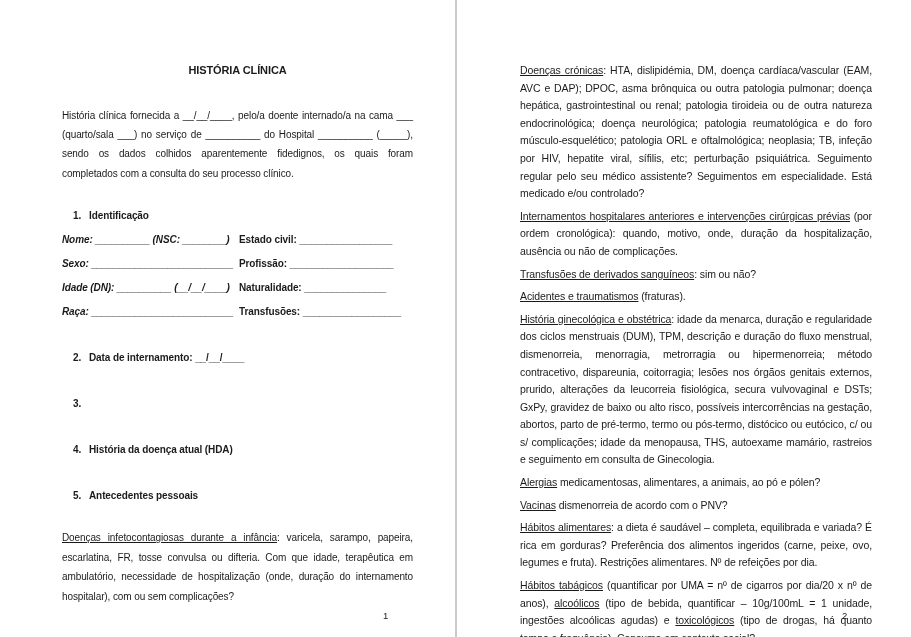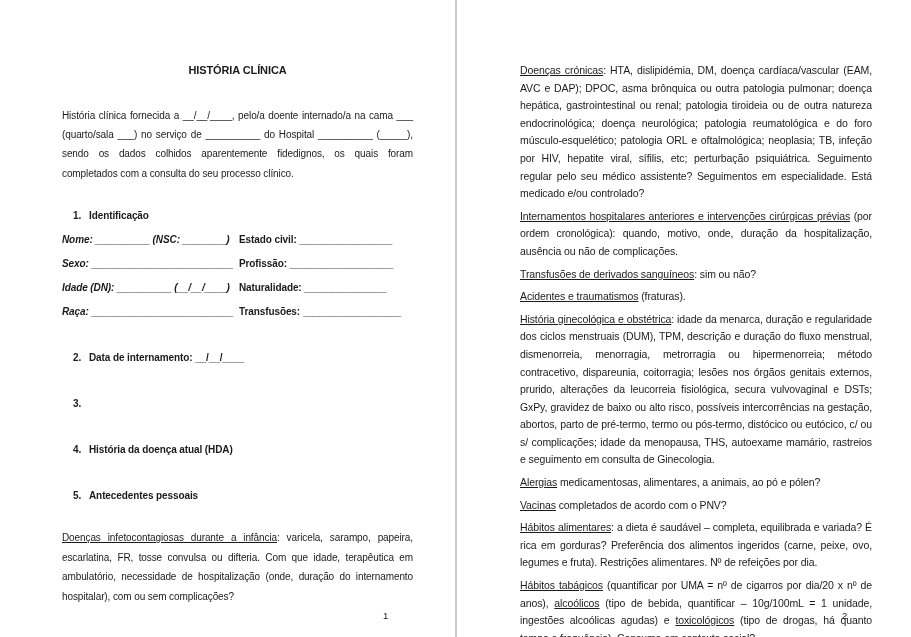--- a/index.html
+++ b/index.html
@@ -149,21 +149,21 @@
 
       <p>
         <span class="u">História ginecológica e obstétrica</span><span>: idade da menarca, duração e regularidade dos ciclos menstruais (DUM), TPM, descrição e duração do fluxo menstrual, dismenorreia, menorragia, metrorragia ou hipermenorreia; método contracetivo, dispareunia, coitorragia; lesões nos órgãos genitais externos, prurido, alterações da leucorreia fisiológica, secura vulvovaginal e DSTs; GxPy, gravidez de baixo ou alto risco, possíveis intercorrências na gestação, abortos, parto de pré-termo, termo ou pós-termo, distócico ou eutócico, c/ ou s/ complicações; idade da menopausa, THS, autoexame mamário, rastreios e seguimento em consulta de Ginecologia.</span>
       </p>
 
       <p>
         <span class="u">Alergias</span><span> medicamentosas, alimentares, a animais, ao pó e pólen?</span>
       </p>
 
       <p>
-        <span class="u">Vacinas</span><span> completados de acordo com o PNV?</span>
+        <span class="u">Vacinas</span><span> dismenorreia de acordo com o PNV?</span>
       </p>
 
       <p>
         <span class="u">Hábitos alimentares</span><span>: a dieta é saudável – completa, equilibrada e variada? É rica em gorduras? Preferência dos alimentos ingeridos (carne, peixe, ovo, legumes e fruta). Restrições alimentares. Nº de refeições por dia.</span>
       </p>
 
       <p>
         <span class="u">Hábitos tabágicos</span><span> (quantificar por UMA = nº de cigarros por dia/20 x nº de anos), </span><span class="u">alcoólicos</span><span> (tipo de bebida, quantificar – 10g/100mL = 1 unidade, ingestões alcoólicas agudas) e </span><span class="u">toxicológicos</span><span> (tipo de drogas, há quanto tempo e frequência). Consumo em contexto social?</span>
       </p>
 

